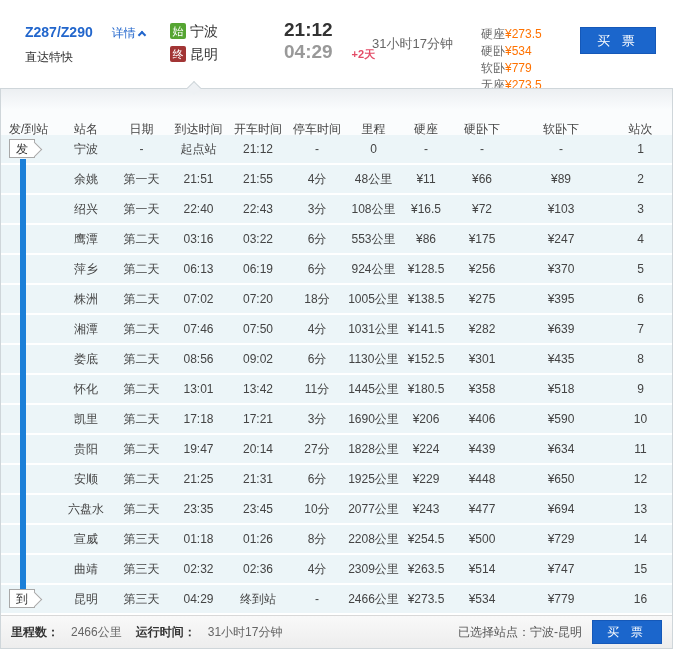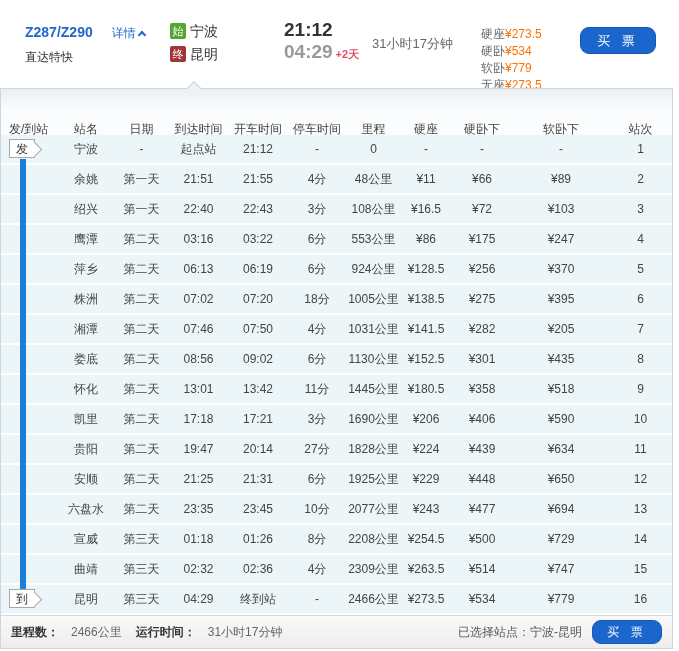--- a/index.html
+++ b/index.html
@@ -32,29 +32,29 @@
   .hdr-stations{position:absolute;left:170px;top:21px;font-size:14px;color:#333;}
   .st-line{height:20px;line-height:20px;margin-bottom:3px;white-space:nowrap;}
   .st-badge{display:inline-block;width:16px;height:16px;line-height:16px;text-align:center;
     color:#fff;font-size:11px;border-radius:2px;margin-right:4px;vertical-align:1px;}
   .st-badge.start{background:var(--start-green);}
   .st-badge.end{background:var(--end-red);}
 
   .hdr-times{position:absolute;left:284px;top:19px;}
   .t-dep{font-size:19px;font-weight:bold;color:#333;line-height:22px;}
   .t-arr{font-size:19px;font-weight:bold;color:#999;line-height:22px;white-space:nowrap;}
-  .t-plus{font-size:11px;font-weight:bold;color:var(--day-offset-pink);margin-left:3px;}
+  .t-plus{font-size:11px;font-weight:bold;color:var(--day-offset-pink);margin-left:19px;}
 
   .hdr-duration{position:absolute;left:372px;top:35px;font-size:13px;color:#666;}
 
   .hdr-prices{position:absolute;left:481px;top:6px;font-size:12px;line-height:17px;margin-top:20px;}
   .p-label{color:#666;}
   .p-value{color:var(--price-orange);}
 
-  .buy{background:var(--buy-blue);color:#fff;border:1px solid #1558b8;border-radius:9px;
+  .buy{background:var(--buy-blue);color:#fff;border:1px solid #1558b8;border-radius:0;
     font-size:13px;letter-spacing:4px;cursor:pointer;
     font-family:"Liberation Sans",sans-serif;}
   .buy-top{position:absolute;left:580px;top:27px;width:76px;height:27px;}
 
   
   .panel{position:relative;width:673px;border:1px solid #cfd6da;background:#fff;}
   .notch{position:absolute;top:-6px;left:188px;width:10px;height:10px;background:#eef1f4;
     border-left:1px solid #cfd6da;border-top:1px solid #cfd6da;transform:rotate(45deg);}
 
   .grid{display:grid;
@@ -254,21 +254,21 @@
   <div class="grid row">
     <div class="cell marker-cell"></div>
     <div class="cell">湘潭</div>
     <div class="cell">第二天</div>
     <div class="cell">07:46</div>
     <div class="cell">07:50</div>
     <div class="cell">4分</div>
     <div class="cell">1031公里</div>
     <div class="cell">¥141.5</div>
     <div class="cell">¥282</div>
-    <div class="cell">¥205</div>
+    <div class="cell">¥639</div>
     <div class="cell">7</div>
   </div>
 
   <div class="grid row">
     <div class="cell marker-cell"></div>
     <div class="cell">娄底</div>
     <div class="cell">第二天</div>
     <div class="cell">08:56</div>
     <div class="cell">09:02</div>
     <div class="cell">6分</div>

